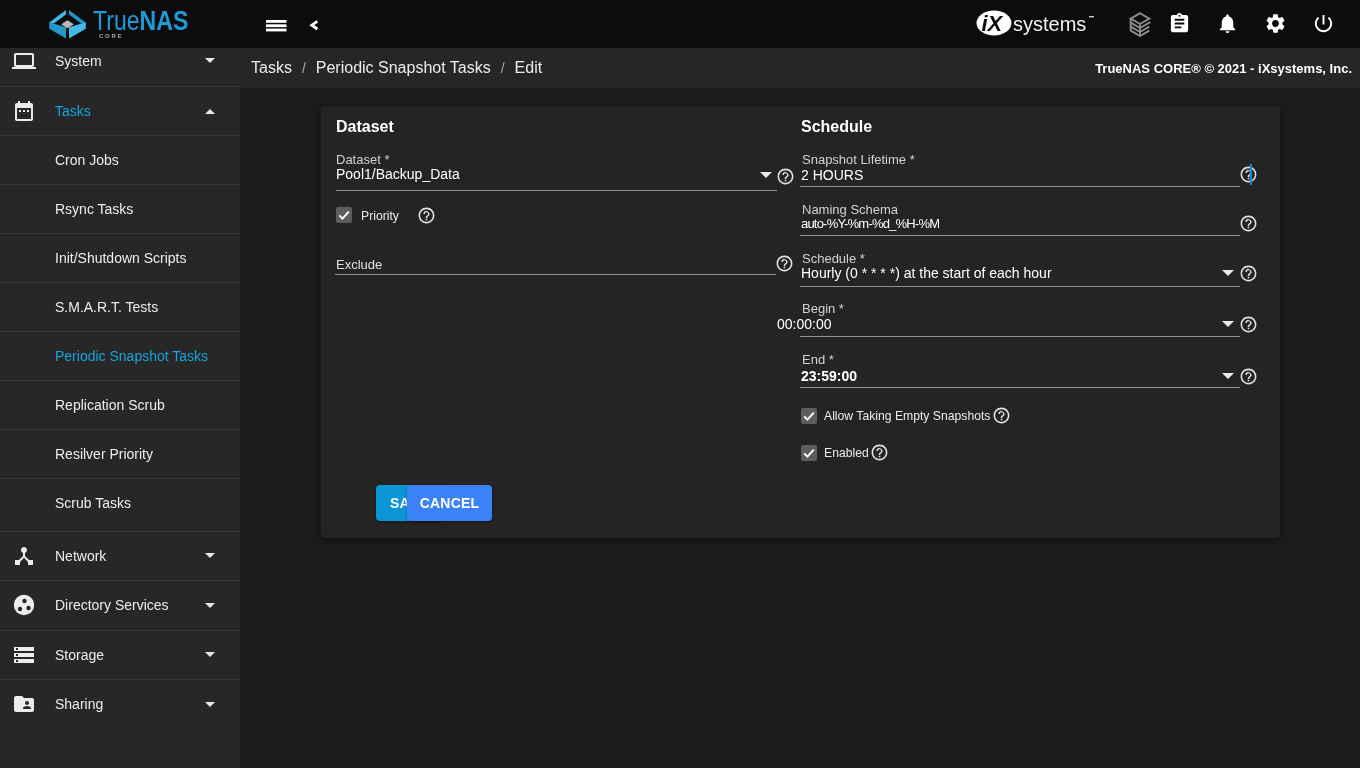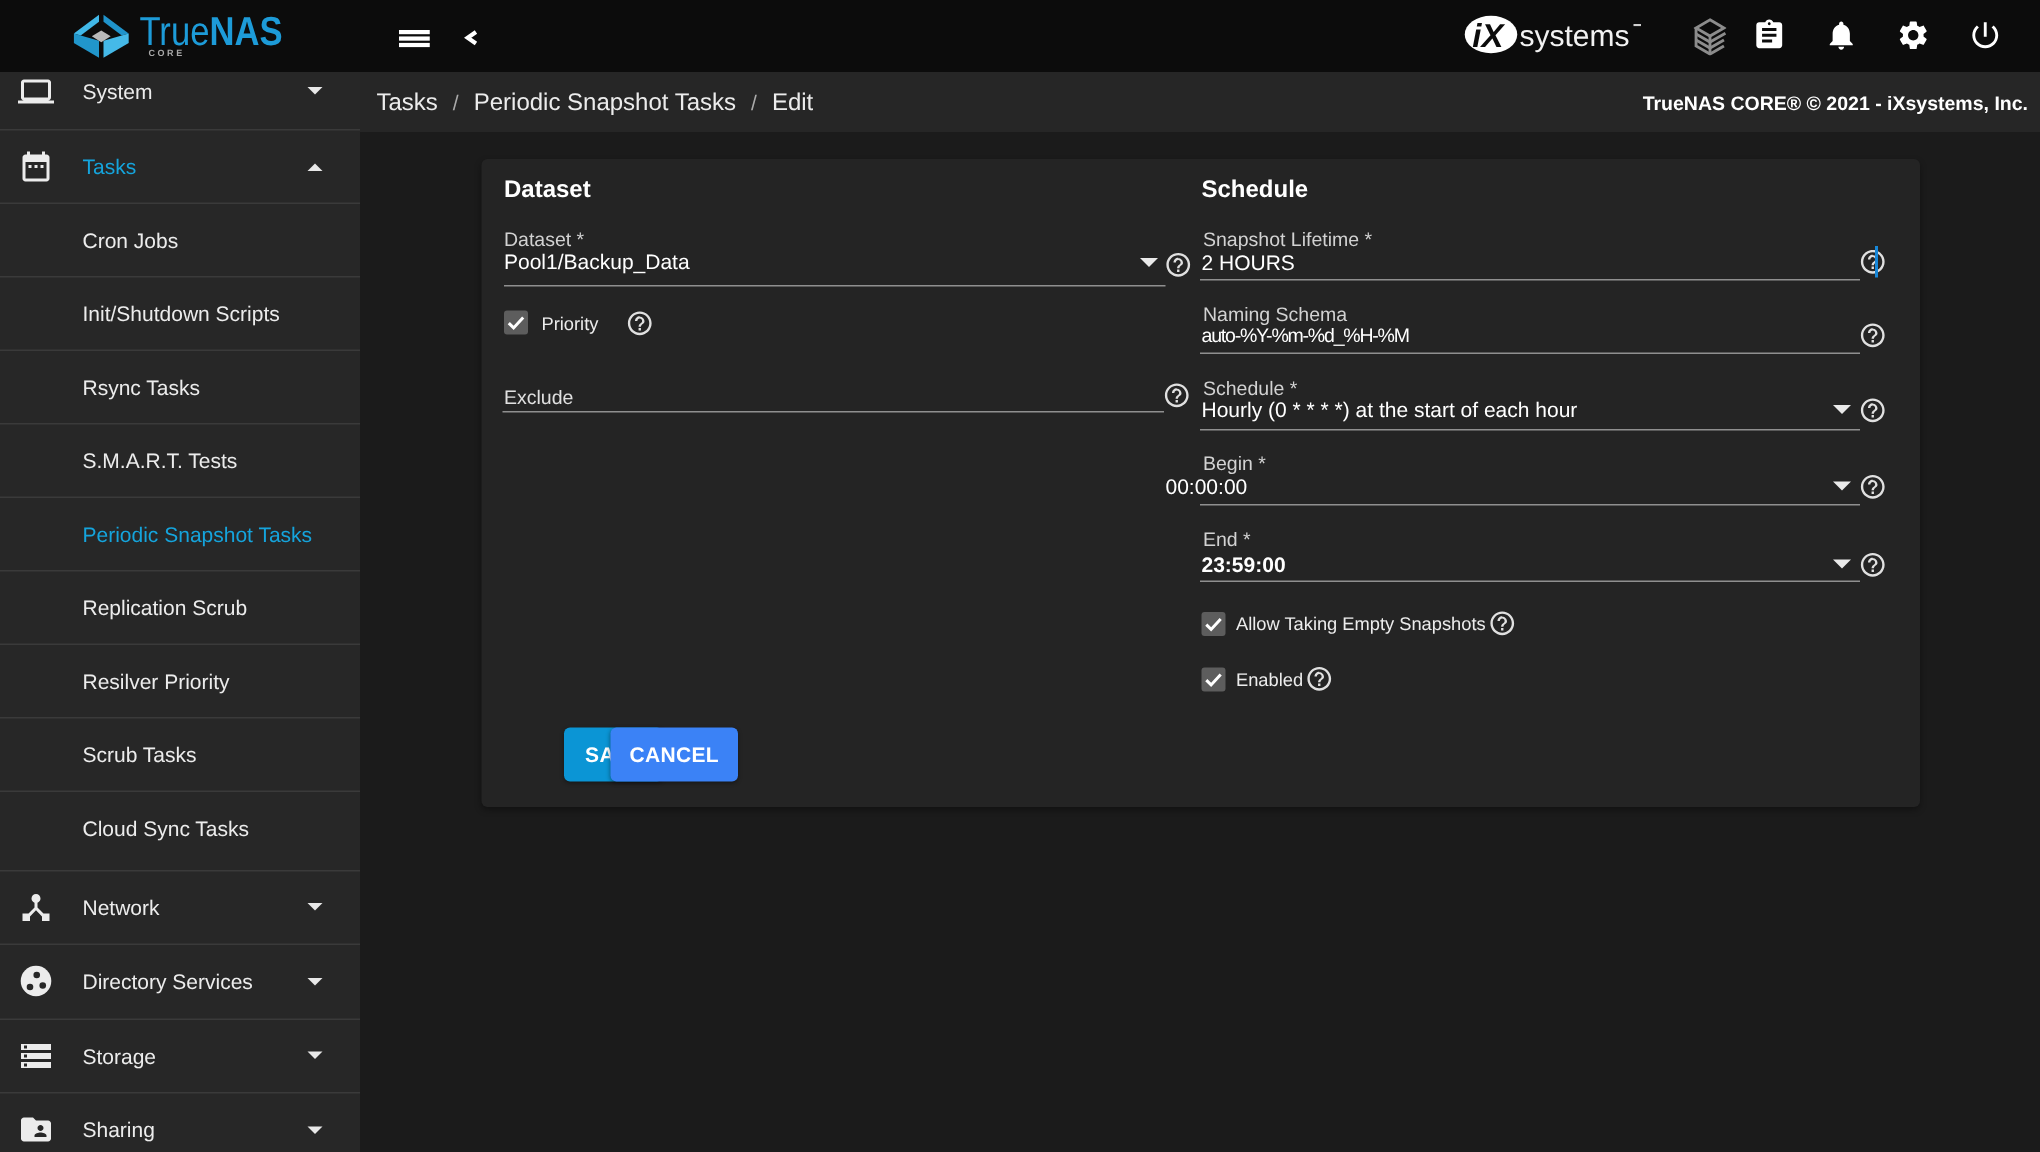--- a/index.html
+++ b/index.html
@@ -128,42 +128,39 @@
     <svg class="icon" viewBox="0 0 24 24">
           <path fill="#ececec" d="M9 11H7v2h2v-2zm4 0h-2v2h2v-2zm4 0h-2v2h2v-2zm2-7h-1V2h-2v2H8V2H6v2H5c-1.11 0-1.99.9-1.99 2L3 20c0 1.1.89 2 2 2h14c1.1 0 2-.9 2-2V6c0-1.1-.9-2-2-2zm0 16H5V9h14v11z"></path>
         </svg>
     <span class="txt blue">Tasks</span>
         <span class="caret up"></span>
   </div>
   <div class="srow sub" style="height:49px;">
         <span class="txt">Cron Jobs</span>
       </div>
   <div class="srow sub" style="height:49px;">
+        <span class="txt">Rsync Tasks</span>
+      </div>
+  <div class="srow sub" style="height:49px;">
         <span class="txt">Init/Shutdown Scripts</span>
       </div>
   <div class="srow sub" style="height:49px;">
-        <span class="txt">Rsync Tasks</span>
-      </div>
-  <div class="srow sub" style="height:49px;">
         <span class="txt">S.M.A.R.T. Tests</span>
       </div>
   <div class="srow sub" style="height:49px;">
         <span class="txt blue">Periodic Snapshot Tasks</span>
       </div>
   <div class="srow sub" style="height:49px;">
         <span class="txt">Replication Scrub</span>
       </div>
   <div class="srow sub" style="height:49px;">
         <span class="txt">Resilver Priority</span>
       </div>
   <div class="srow sub" style="height:49px;">
         <span class="txt">Scrub Tasks</span>
-      </div>
-  <div class="srow sub" style="height:49px;">
-        <span class="txt">Cloud Sync Tasks</span>
       </div>
   <div style="height:3.5px;"></div>
   <div class="srow" style="height:49.5px;">
     <svg class="icon" viewBox="0 0 24 24">
           <path fill="#ececec" d="M17 16l-4-4V8.82C14.16 8.4 15 7.3 15 6c0-1.66-1.34-3-3-3S9 4.34 9 6c0 1.3.84 2.4 2 2.82V12l-4 4H3v5h5v-3.05l4-4.2 4 4.2V21h5v-5h-4z"></path>
         </svg>
     <span class="txt">Network</span>
         <span class="caret"></span>
   </div>
   <div class="srow" style="height:49.5px;">

